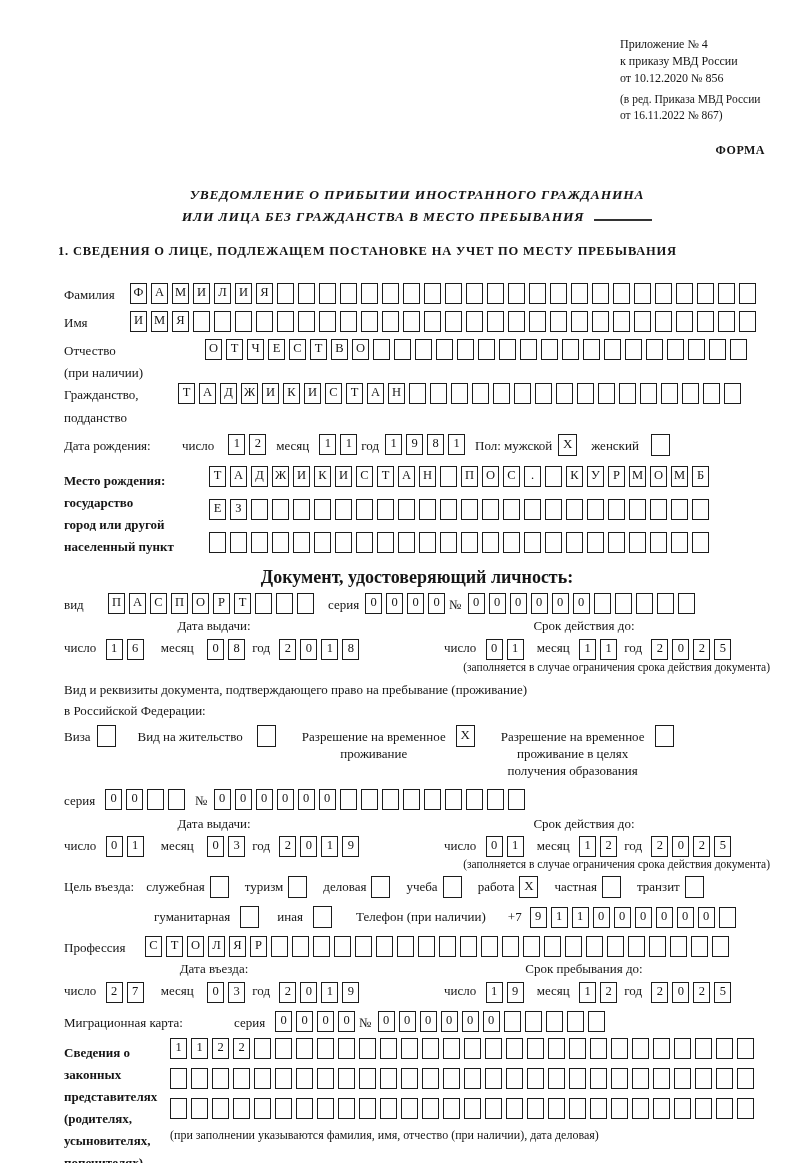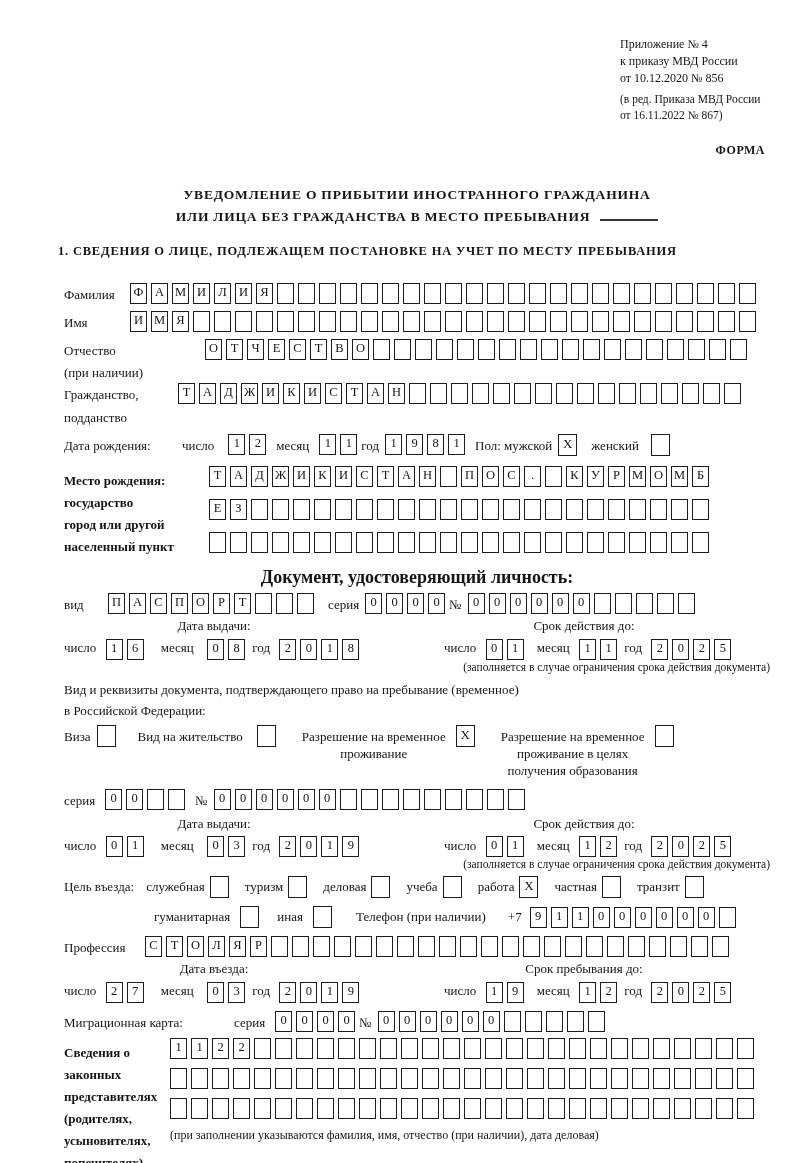--- a/index.html
+++ b/index.html
@@ -36,21 +36,21 @@
   .w-mesto { width: 145px; }
   .w-vid   { width: 44px; }
   .w-prof  { width: 81px; }
   .w-migr  { width: 135px; }
   .w-rep   { width: 106px; }
 
   .annex { margin-left: 556px; width: 200px; font-size: 12px; line-height: 17px; }
   .annex .small { font-size: 11.5px; margin-top: 4px; line-height: 16px; }
   .forma { width: 701px; text-align: right; font-weight: bold; font-size: 12px; margin-top: 20px; letter-spacing: .5px; }
 
-  .title { text-align: center; font-weight: bold; font-size: 13.5px; letter-spacing: .8px; margin-top: 26px; line-height: 22px; width: 706px; }
+  .title { text-align: center; font-weight: bold; font-size: 13.5px; letter-spacing: .8px; margin-top: 26px; line-height: 22px; width: 706px; font-style: italic; }
   .title .uline { display:inline-block; width: 58px; border-bottom: 2px solid #333; height: 12px; margin-left: 10px; }
 
   .sect-head { font-weight: bold; font-size: 12.5px; letter-spacing: .8px; margin: 16px 0 24px -6px; width: 730px; text-align: left; }
 
   .inlbl { padding-top: 4px; display: inline-block; }
   .ml6 { margin-left: 6px; } .ml10 { margin-left: 10px; } .ml14 { margin-left: 14px; } .ml20 { margin-left: 20px; }
   .mr6 { margin-right: 6px; } .mr10 { margin-right: 10px; }
 
   .center-head { text-align: center; font-weight: bold; font-size: 18px; margin: 2px 0 5px 0; width: 706px; }
 
@@ -188,21 +188,21 @@
       <span class="inlbl mr6">число</span>
       <span class="cells"><span class="cb">0</span><span class="cb">1</span></span>
       <span class="inlbl ml6 mr6">месяц</span>
       <span class="cells"><span class="cb">1</span><span class="cb">1</span></span>
       <span class="inlbl mr6">год</span>
       <span class="cells"><span class="cb">2</span><span class="cb">0</span><span class="cb">2</span><span class="cb">5</span></span>
     </div>
   </div>
   <div class="smallnote">(заполняется в случае ограничения срока действия документа)</div>
 
-  <div class="plain">Вид и реквизиты документа, подтверждающего право на пребывание (временное)</div>
+  <div class="plain">Вид и реквизиты документа, подтверждающего право на пребывание (проживание)</div>
   <div class="plain" style="margin-bottom:4px">в Российской Федерации:</div>
 
   <div class="permit-row">
     <div class="permit-item">
       <span class="permit-text">Виза</span>
       <span class="cb chk ml6">&nbsp;</span>
     </div>
     <div class="permit-item" style="margin-left:18px">
       <span class="permit-text">Вид на жительство</span>
       <span class="cb chk ml14">&nbsp;</span>

